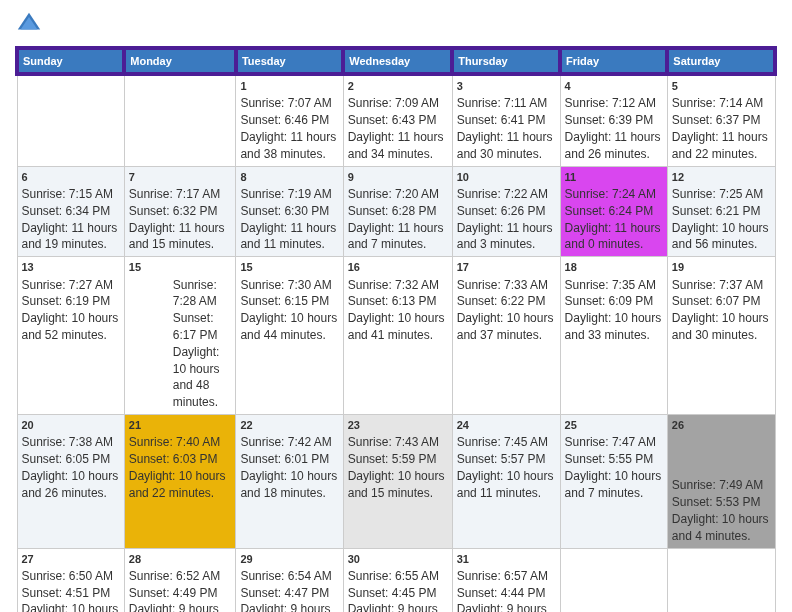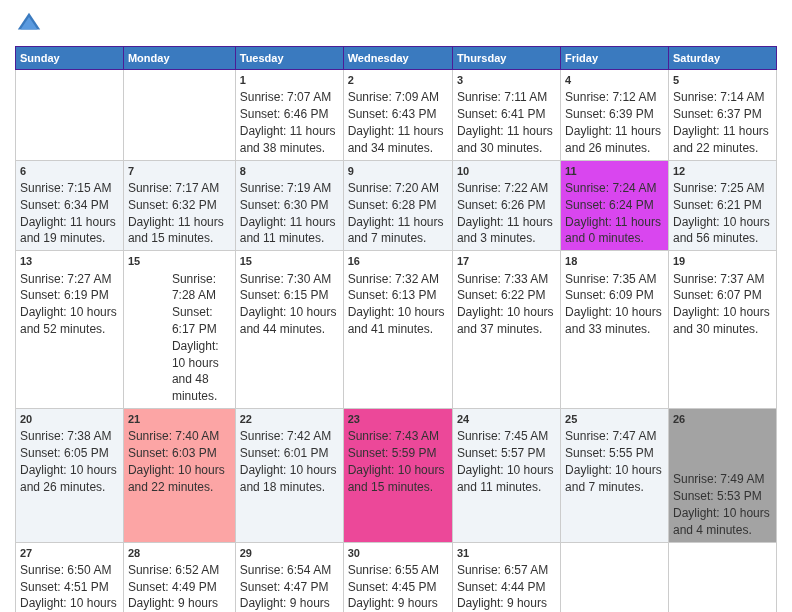--- a/index.html
+++ b/index.html
@@ -65,21 +65,21 @@
       border-collapse: collapse;
       width: 100%;
       font-size: 9.5px;
     }
     .calendar th {
       background: #3a7abf;
       color: #fff;
       padding: 5px 4px;
       text-align: left;
       font-size: 11px;
-      border: 1px solid #4c1d95;
+      border: 4px solid #4c1d95;
     }
     .calendar td {
       vertical-align: top;
       border: 1px solid #ccc;
       padding: 3px 4px;
       width: 113px;
       min-height: 80px;
       background: #fff;
       color: #333;
       line-height: 1.4;
@@ -258,33 +258,33 @@
 Daylight: 10 hours and 30 minutes.</div>
           </td>
         </tr>
         <tr>
           <td style="background: rgb(240, 244, 248);">
             <span class="day-num">20</span>
             <div class="day-info" style="white-space: pre-line;">Sunrise: 7:38 AM
 Sunset: 6:05 PM
 Daylight: 10 hours and 26 minutes.</div>
           </td>
-          <td style="background: #fca5a5; margin-left: 24px;">
+          <td style="background: #eab308; margin-left: 24px;">
             <span class="day-num">21</span>
             <div class="day-info" style="white-space: pre-line;">Sunrise: 7:40 AM
 Sunset: 6:03 PM
 Daylight: 10 hours and 22 minutes.</div>
           </td>
           <td style="background: rgb(240, 244, 248);">
             <span class="day-num">22</span>
             <div class="day-info" style="white-space: pre-line;">Sunrise: 7:42 AM
 Sunset: 6:01 PM
 Daylight: 10 hours and 18 minutes.</div>
           </td>
-          <td style="background: #ec4899;">
+          <td style="background: #e5e5e5;">
             <span class="day-num">23</span>
             <div class="day-info" style="white-space: pre-line;">Sunrise: 7:43 AM
 Sunset: 5:59 PM
 Daylight: 10 hours and 15 minutes.</div>
           </td>
           <td style="background: rgb(240, 244, 248);">
             <span class="day-num">24</span>
             <div class="day-info" style="white-space: pre-line;">Sunrise: 7:45 AM
 Sunset: 5:57 PM
 Daylight: 10 hours and 11 minutes.</div>

